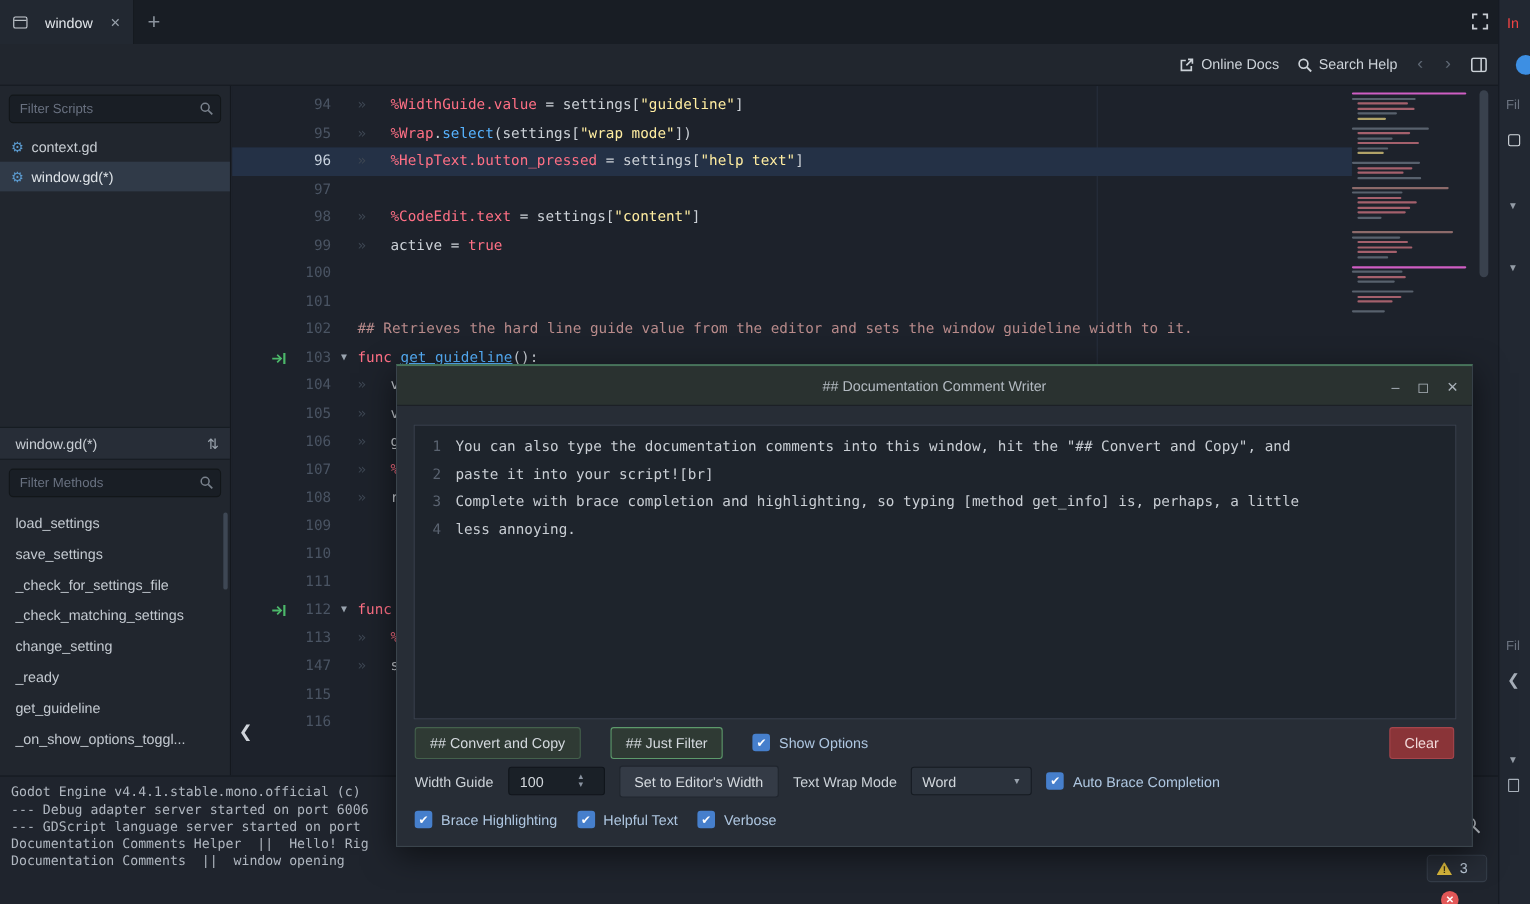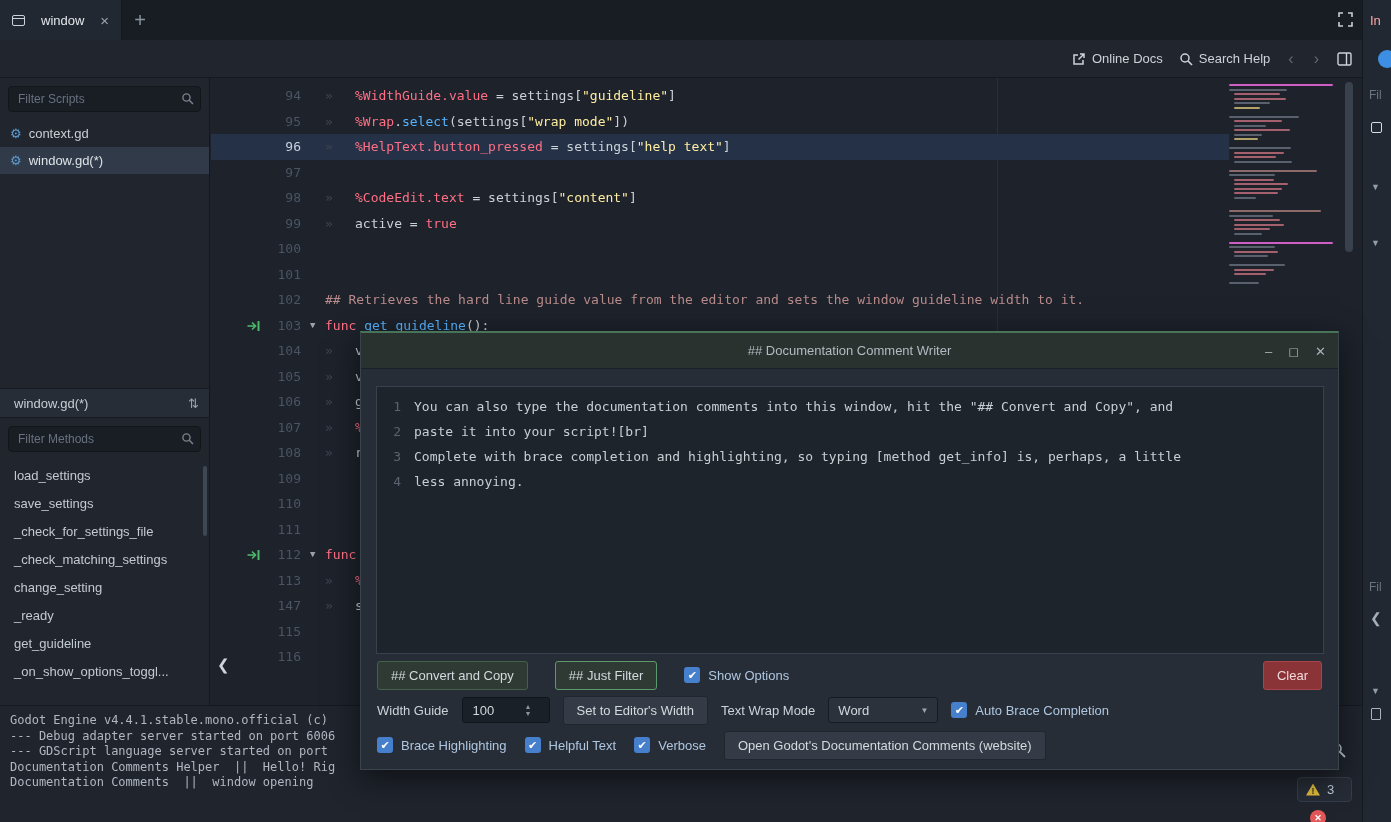--- a/index.html
+++ b/index.html
@@ -73,21 +73,21 @@
   #console-search { position:absolute; top:36px; right:16px; }
   #warn-badge { position:absolute; top:71px; right:10px; width:55px; height:25px; border:1px solid #353d49; background:#262c36; border-radius:4px; display:flex; align-items:center; gap:7px; padding:0 8px; }
   .warn-tri { position:relative; width:14px; height:12px; background:#ddbb3d; clip-path:polygon(50% 0,100% 100%,0 100%); }
   .warn-tri i { position:absolute; left:5.5px; top:2px; font-style:normal; font-weight:bold; font-size:9px; color:#3a3416; }
   #warn-badge .cnt { color:#bcc9d8; font-size:13px; }
   #err-badge { position:absolute; top:104px; right:36px; width:16px; height:16px; border-radius:50%; background:#e25757; color:#fff; font-size:9px; display:flex; align-items:center; justify-content:center; font-weight:bold; }
 
   
   #right-strip { position:absolute; right:0; top:0; width:29px; height:822px; background:#222832; border-left:1px solid #151a21; z-index:5; }
   #right-strip > * { position:absolute; }
-  .rs-in { top:13px; left:7px; color:#fca5a5; font-size:13px; }
+  .rs-in { top:13px; left:7px; color:#ef4444; font-size:13px; }
   .rs-blue { top:50px; left:15px; width:18px; height:18px; border-radius:50%; background:#3d8fe3; }
   .rs-fil1 { top:88px; left:6px; color:#6c7480; font-size:12px; }
   .rs-cube { top:122px; left:8px; width:11px; height:11px; border:1.5px solid #d8dde2; border-radius:2px; }
   .rs-caret1 { top:182px; left:8px; color:#949ca6; font-size:9px; }
   .rs-caret2 { top:238px; left:8px; color:#949ca6; font-size:9px; }
   .rs-fil2 { top:580px; left:6px; color:#6c7480; font-size:12px; }
   .rs-collapse { top:610px; left:7px; color:#a6aeb8; font-size:14px; }
   .rs-caret3 { top:686px; left:8px; color:#949ca6; font-size:9px; }
   .rs-box { top:708px; left:8px; width:10px; height:12px; border:1.5px solid #aab2bc; border-radius:1px; }
 
@@ -490,17 +490,16 @@
         <span class="clabel">Brace Highlighting</span>
       </label>
       <label class="gcheck">
         <span class="cbox">✔</span>
         <span class="clabel">Helpful Text</span>
       </label>
       <label class="gcheck">
         <span class="cbox">✔</span>
         <span class="clabel">Verbose</span>
       </label>
-      <button class="gbtn">Open Godot's Documentation Comments (website)</button>
     </div>
   </div>
 
 </div>
 
 </body></html>

